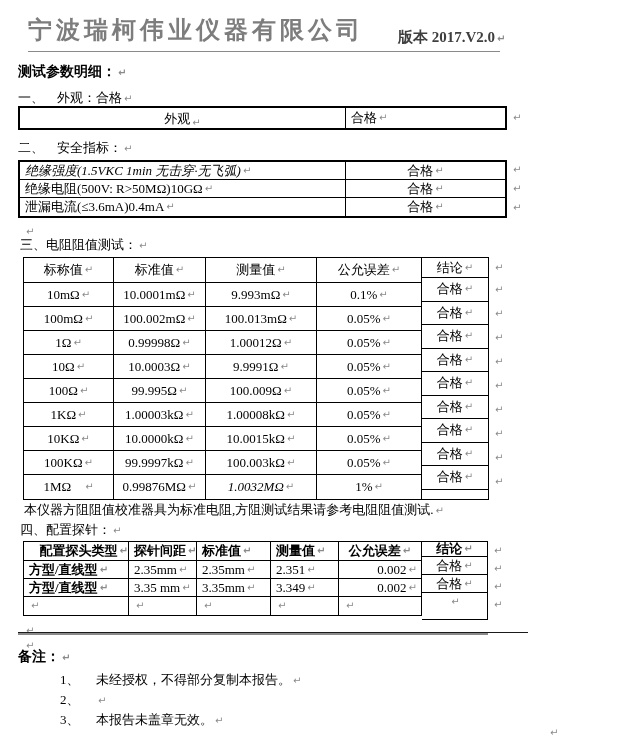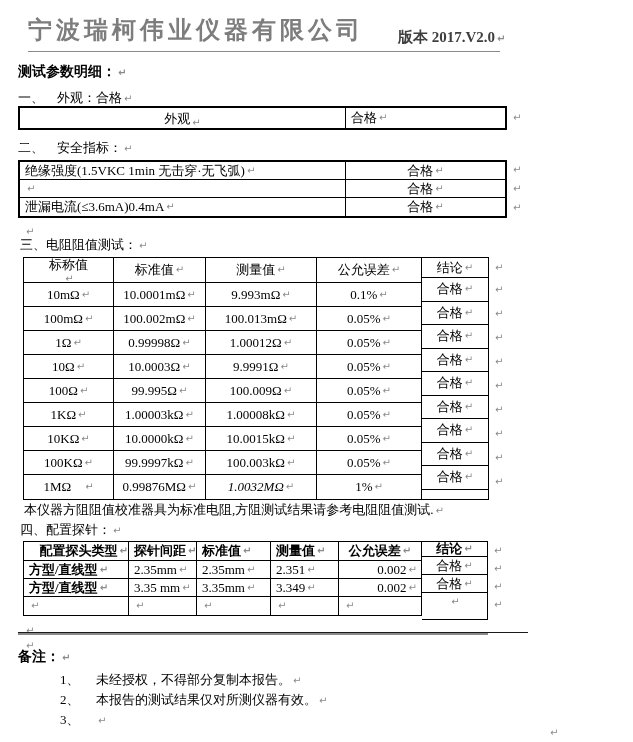--- a/index.html
+++ b/index.html
@@ -87,31 +87,32 @@
 </div>
 
 <div class="abs h-sec" style="left:18px; top:139px;">
   <span>二、　安全指标：</span>
   <span class="pilcrow">↵</span>
 </div>
 
 <div class="abs tbl" style="left:18px; top:160px;">
   <div class="tmain thick" style="width:489px;">
     <div class="trow">
+      <div class="tcell c-left" style="width:326px; height:18px;font-style:italic;">
+        <span>绝缘强度(1.5VKC 1min 无击穿·无飞弧)</span>
+          <span class="pilcrow">↵</span>
+      </div>
+      <div class="tcell c-center" style="width:159px; height:18px;">
+        <span>合格</span>
+          <span class="pilcrow">↵</span>
+      </div>
+    </div>
+    <div class="trow">
       <div class="tcell c-left" style="width:326px; height:18px;">
-        <span>绝缘强度(1.5VKC 1min 无击穿·无飞弧)</span>
-          <span class="pilcrow">↵</span>
-      </div>
-      <div class="tcell c-center" style="width:159px; height:18px;">
-        <span>合格</span>
-          <span class="pilcrow">↵</span>
-      </div>
-    </div>
-    <div class="trow">
-      <div class="tcell c-left" style="width:326px; height:18px;">
+        <span>绝缘电阻(500V: R&gt;50MΩ)10GΩ</span>
           <span class="pilcrow">↵</span>
       </div>
       <div class="tcell c-center" style="width:159px; height:18px;">
         <span>合格</span>
           <span class="pilcrow">↵</span>
       </div>
     </div>
     <div class="trow">
       <div class="tcell c-left" style="width:326px; height:18px;">
         <span>泄漏电流(≤3.6mA)0.4mA</span>
@@ -140,21 +141,21 @@
 
 <div class="abs h-sec" style="left:20px; top:236px;">
   <span>三、电阻阻值测试：</span>
   <span class="pilcrow">↵</span>
 </div>
 
 <div class="abs tbl" style="left:23px; top:257px;">
   <div class="tmain" style="width:399px;">
 
     <div class="trow">
-      <div class="tcell c-center" style="width:90px; height:25px;flex-direction:column;">
+      <div class="tcell c-center" style="width:90px; height:25px;">
           <span>标称值</span>
           <span class="pilcrow">↵</span>
         </div>
       <div class="tcell c-center" style="width:92px; height:25px;">
           <span>标准值</span>
           <span class="pilcrow">↵</span>
         </div>
       <div class="tcell c-center" style="width:111px; height:25px;">
           <span>测量值</span>
           <span class="pilcrow">↵</span>
@@ -545,21 +546,21 @@
   <span class="pilcrow">↵</span>
 </div>
 
 <div class="abs rmk" style="left:60px; top:671px;">
   <span class="num">1、</span>
   <span>未经授权，不得部分复制本报告。</span>
   <span class="pilcrow">↵</span>
 </div>
 <div class="abs rmk" style="left:60px; top:691px;">
   <span class="num">2、</span>
-  <span>本报告的测试结果仅对所测仪器有效。</span>
   <span class="pilcrow">↵</span>
 </div>
 <div class="abs rmk" style="left:60px; top:711px;">
   <span class="num">3、</span>
+  <span>本报告未盖章无效。</span>
   <span class="pilcrow">↵</span>
 </div>
 
 <div class="abs" style="left:548px; top:722px;"><span class="pilcrow">↵</span></div>
 
 </body></html>

